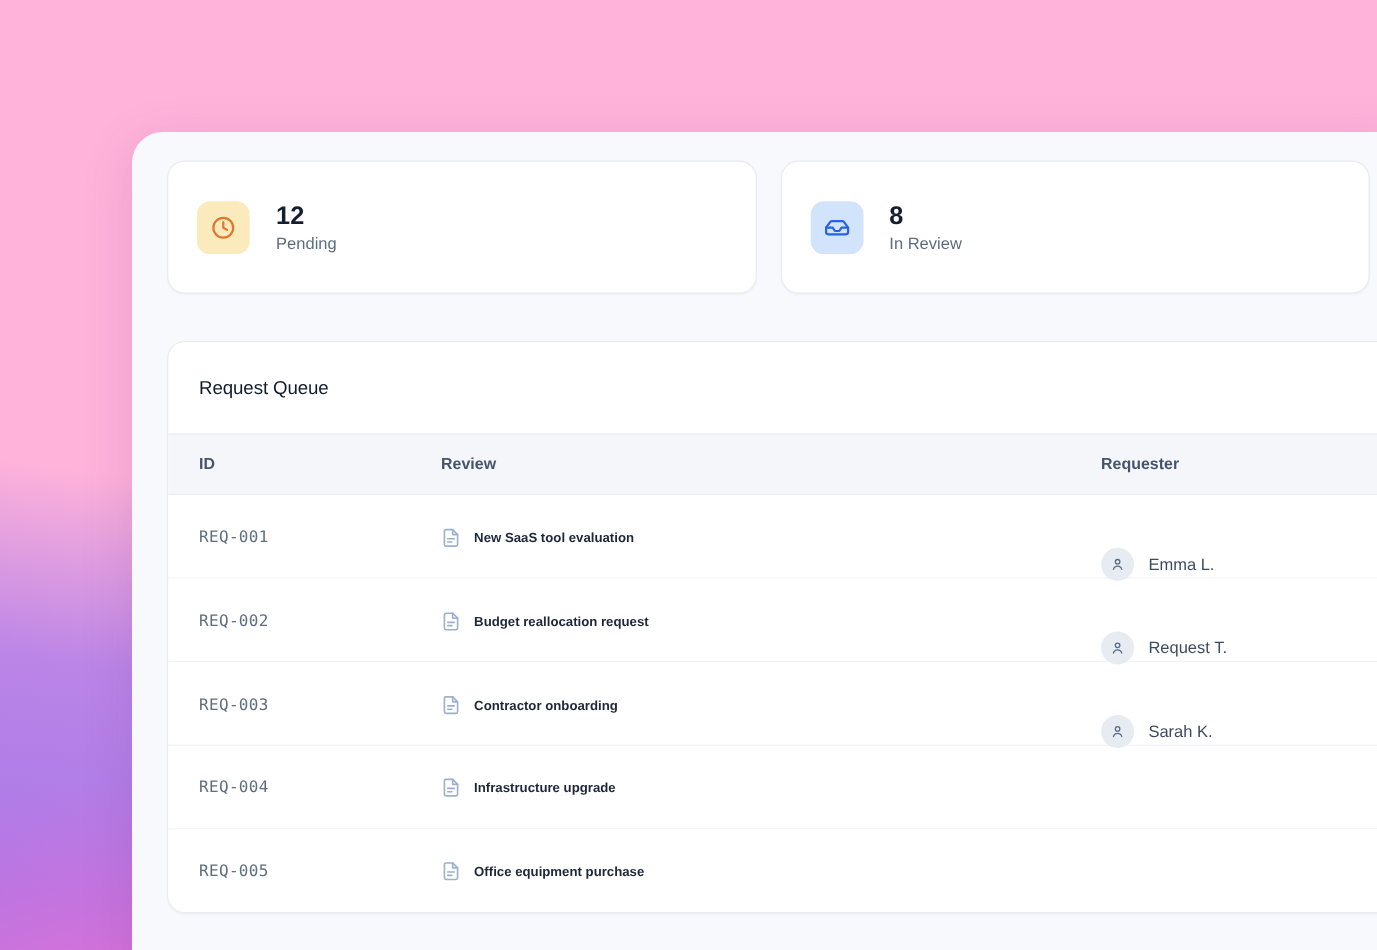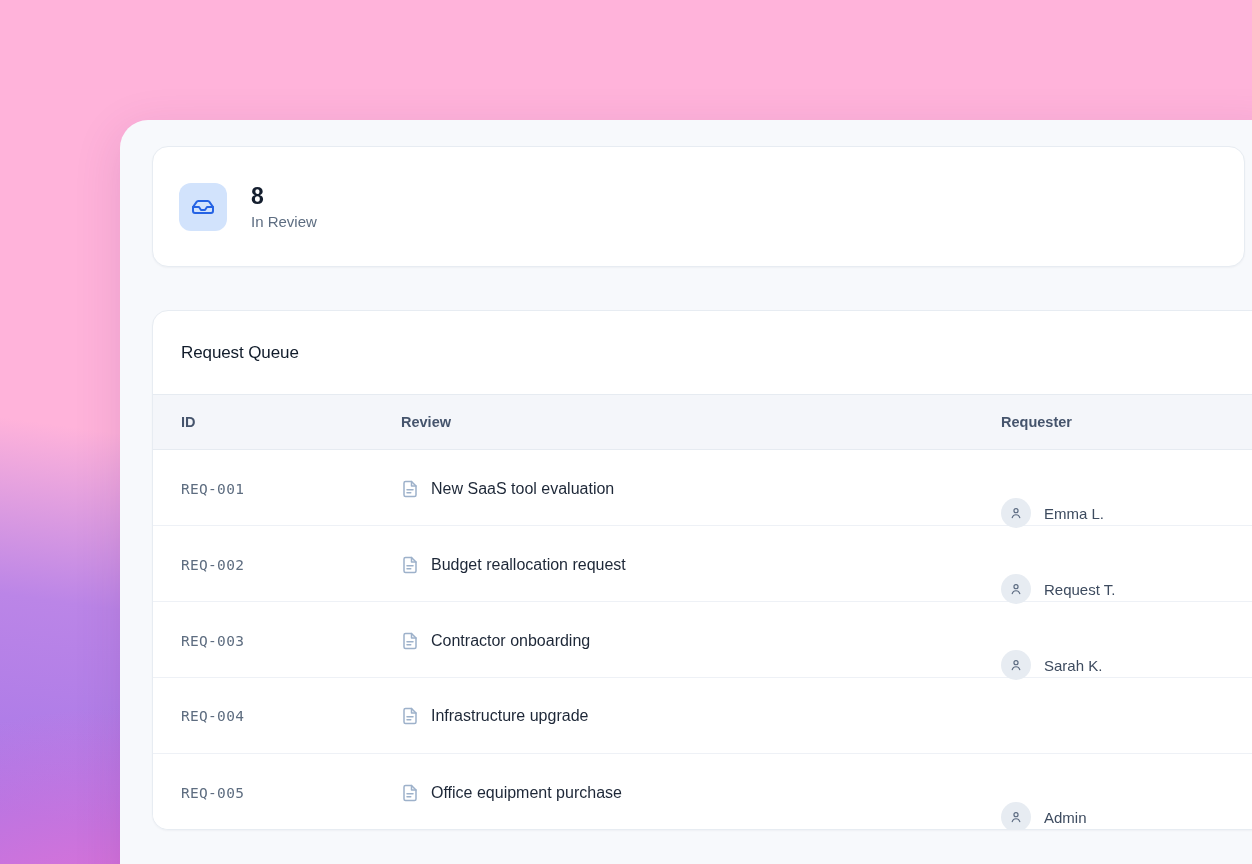--- a/index.html
+++ b/index.html
@@ -79,21 +79,21 @@
     background: #ffffff;
   }
   .trow:last-child { border-bottom: none; }
 
   .cell-id {
     font-family: "DejaVu Sans Mono", monospace;
     font-size: 14.5px; color: #5e6d80; letter-spacing: 0.3px;
   }
   .cell-request {
     display: flex; align-items: center; gap: 12px;
-    font-size: 16px; font-weight: 400; color: #1d2737;
+    font-size: 12px; font-weight: 700; color: #1d2737;
   }
   .doc-icon { color: #9db1ca; display: flex; align-items: center; }
   .cell-requester {
     display: flex; align-items: center; gap: 13px;
     font-size: 15px; color: #3d4b5f; margin-top: 48px;
   }
   .avatar {
     width: 30px; height: 30px; border-radius: 50%;
     background: #e7ecf2; color: #5b6a80;
     display: flex; align-items: center; justify-content: center;
@@ -101,20 +101,32 @@
   }
 </style>
 </head>
 <body>
 
 <div class="stage">
   <main class="panel">
 
     <section class="stats-row">
 
+      <div class="stat-card">
+        <div class="stat-tile" style="background: rgb(251, 234, 188); color: rgb(224, 119, 46);">
+          <svg width="24" height="24" viewBox="0 0 24 24" fill="none" stroke="currentColor" stroke-width="2" stroke-linecap="round" stroke-linejoin="round">
+            <circle cx="12" cy="12" r="9"></circle>
+            <polyline points="12 7 12 12 15.5 14"></polyline>
+          </svg>
+        </div>
+        <div class="stat-text">
+          <div class="stat-value">12</div>
+          <div class="stat-label">Pending</div>
+        </div>
+      </div>
 
       <div class="stat-card">
         <div class="stat-tile" style="background: rgb(210, 227, 252); color: rgb(37, 99, 228);">
           <svg width="24" height="24" viewBox="0 0 24 24" fill="none" stroke="currentColor" stroke-width="2" stroke-linecap="round" stroke-linejoin="round">
             <polyline points="22 12 16 12 14 15 10 15 8 12 2 12"></polyline>
             <path d="M5.45 7.11 2 12v4a2 2 0 0 0 2 2h16a2 2 0 0 0 2-2v-4l-3.45-4.89A2 2 0 0 0 16.76 6H7.24a2 2 0 0 0-1.79 1.11z"></path>
           </svg>
         </div>
         <div class="stat-text">
           <div class="stat-value">8</div>
@@ -229,27 +241,18 @@
       <span class="doc-icon">
         <svg width="18" height="18" viewBox="0 0 24 24" fill="none" stroke="currentColor" stroke-width="2" stroke-linecap="round" stroke-linejoin="round">
           <path d="M14 2H6a2 2 0 0 0-2 2v16a2 2 0 0 0 2 2h12a2 2 0 0 0 2-2V8z"></path>
           <polyline points="14 2 14 8 20 8"></polyline>
           <line x1="8" y1="13" x2="16" y2="13"></line>
           <line x1="8" y1="17" x2="13" y2="17"></line>
         </svg>
       </span>
       <span>Office equipment purchase</span>
     </div>
-    <div class="cell-requester">
-      <span class="avatar">
-        <svg width="14" height="14" viewBox="0 0 24 24" fill="none" stroke="currentColor" stroke-width="2" stroke-linecap="round" stroke-linejoin="round">
-          <circle cx="12" cy="8" r="3.5"></circle>
-          <path d="M5.5 20c.9-3.2 3.5-5 6.5-5s5.6 1.8 6.5 5"></path>
-        </svg>
-      </span>
-      <span>Admin</span>
-    </div>
   </div>
 </div>
     </section>
 
   </main>
 </div>
 
 </body></html>

